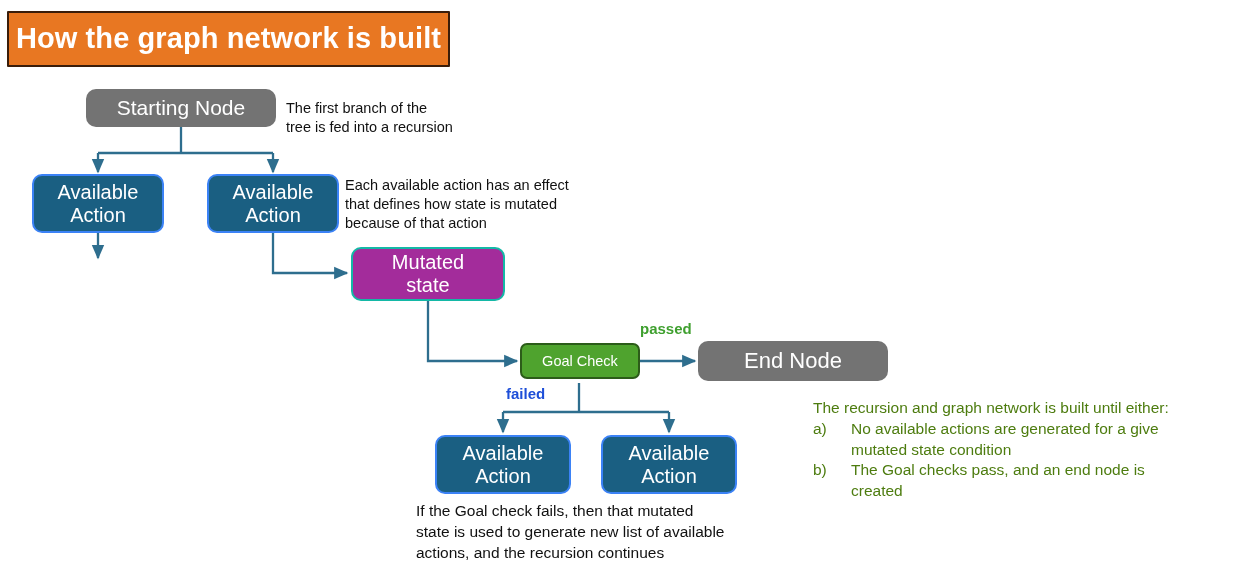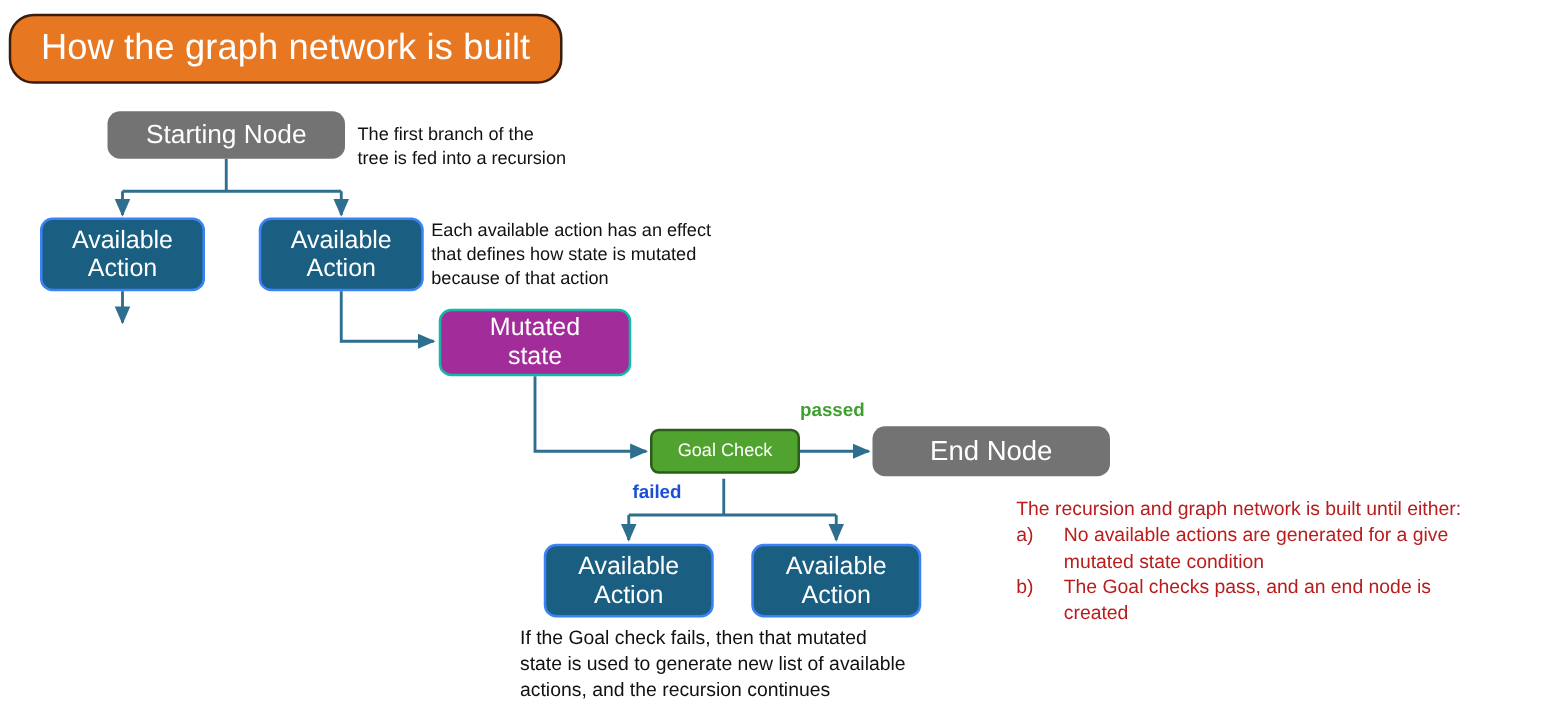--- a/index.html
+++ b/index.html
@@ -25,23 +25,24 @@
     align-items: center;
     justify-content: center;
     text-align: center;
     color: #ffffff;
     line-height: 1.14;
     white-space: pre-line;
   }
   .title-banner {
     background: #E87722;
     border: 2px solid #3A1D0A;
-    border-radius: 20px;
+    border-radius: 1px;
     font-size: 29px;
     letter-spacing: .1px;
+    font-weight: bold;
   }
   .node-black {
     background: #737373;
     border-radius: 10px;
   }
   .node-teal {
     background: #1A5F82;
     border: 2px solid #3b82f6;
     border-radius: 10px;
   }
@@ -76,21 +77,21 @@
   #wires {
     position: absolute;
     left: 0;
     top: 0;
     width: 1238px;
     height: 573px;
     pointer-events: none;
   }
   .list-block {
     position: absolute;
-    color: #b91c1c;
+    color: #4d7c0f;
     font-size: 15.5px;
     line-height: 1.34;
   }
   .list-row {
     display: flex;
   }
   .list-marker {
     width: 38px;
     flex: none;
   }

